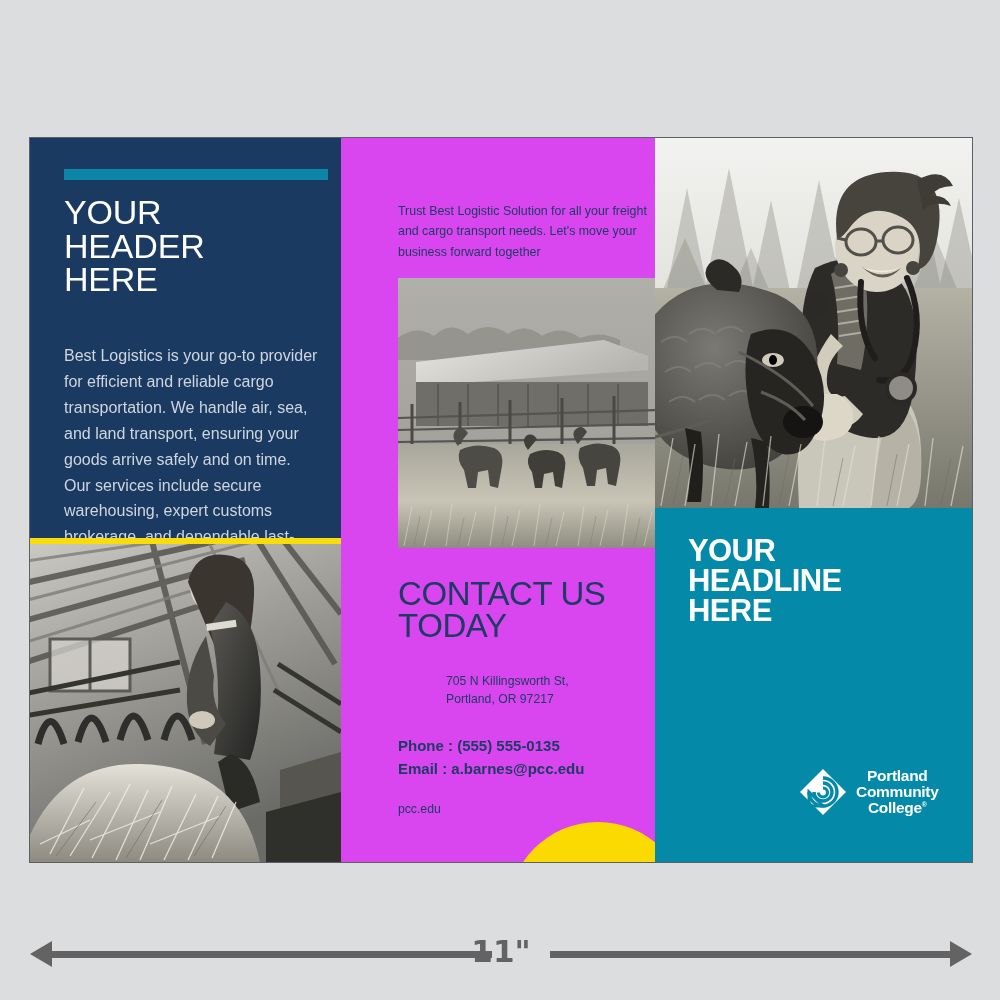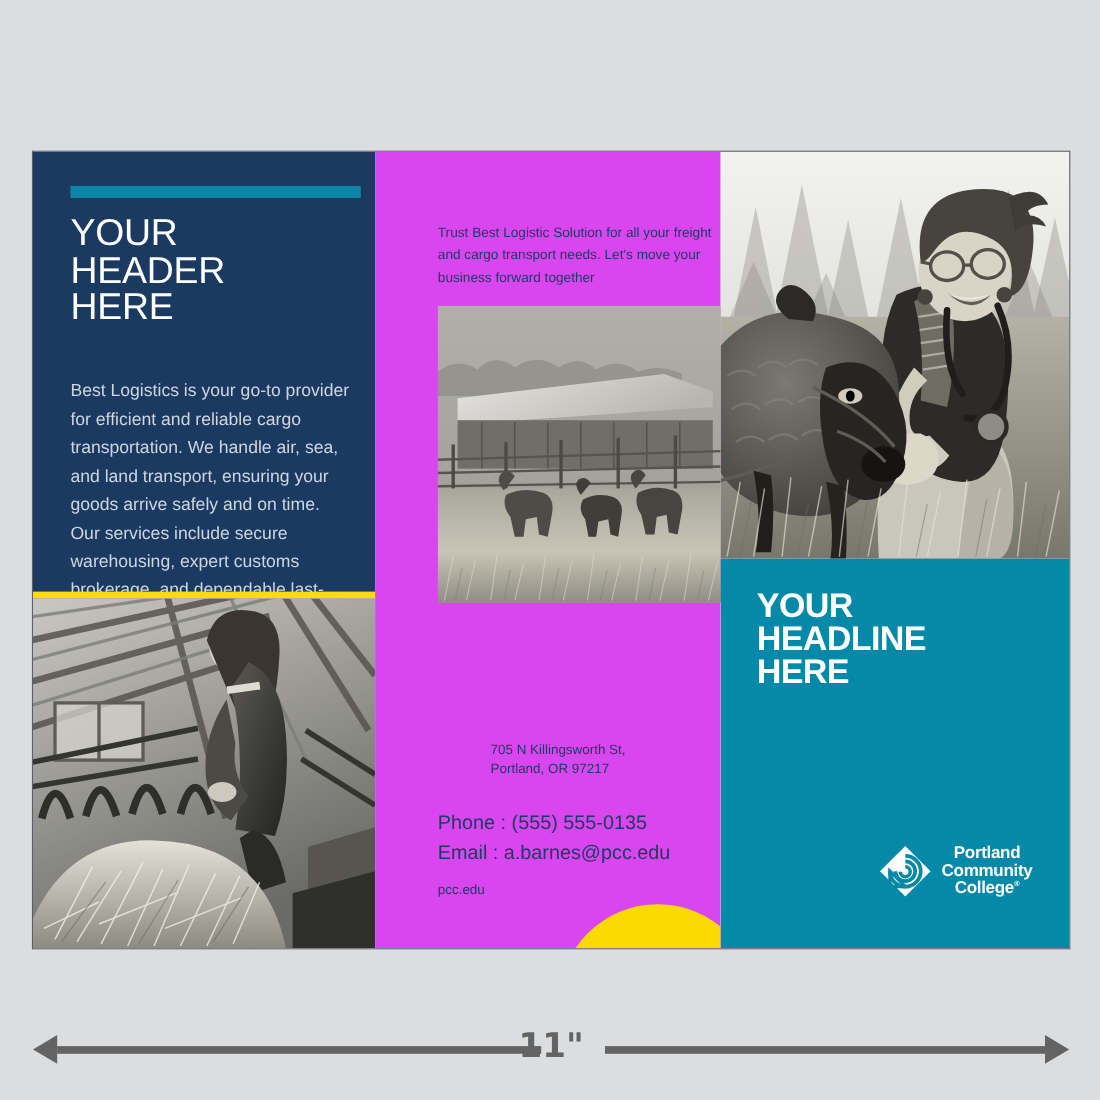--- a/index.html
+++ b/index.html
@@ -149,23 +149,24 @@
     white-space: pre-line;
     margin-left: 48px;
   }
 
   .mid-contact {
     position: absolute;
     left: 57px;
     top: 597px;
     width: 250px;
     color: #1d3c63;
-    font-size: 18px;
+    font-size: 15px;
     line-height: 1.5;
     white-space: pre-line;
+    font-weight: bold;
   }
 
   .mid-web {
     position: absolute;
     left: 57px;
     top: 664px;
     color: #1d3c63;
     font-size: 12.2px;
   }
 
@@ -482,20 +483,22 @@
             <line x1="16" y1="268" x2="22" y2="238"></line>
             <line x1="60" y1="268" x2="66" y2="240"></line>
             <line x1="104" y1="268" x2="110" y2="238"></line>
             <line x1="148" y1="268" x2="154" y2="240"></line>
             <line x1="192" y1="268" x2="198" y2="238"></line>
             <line x1="236" y1="268" x2="242" y2="240"></line>
           </g>
         </svg>
       </div>
 
+      <div class="mid-title">CONTACT US
+TODAY</div>
 
       <div class="mid-address">705 N Killingsworth St,
 Portland, OR 97217</div>
 
       <div class="mid-contact">Phone : (555) 555-0135
 Email : a.barnes@pcc.edu</div>
 
       <div class="mid-web">pcc.edu</div>
 
       <div class="yellow-dome"></div>

